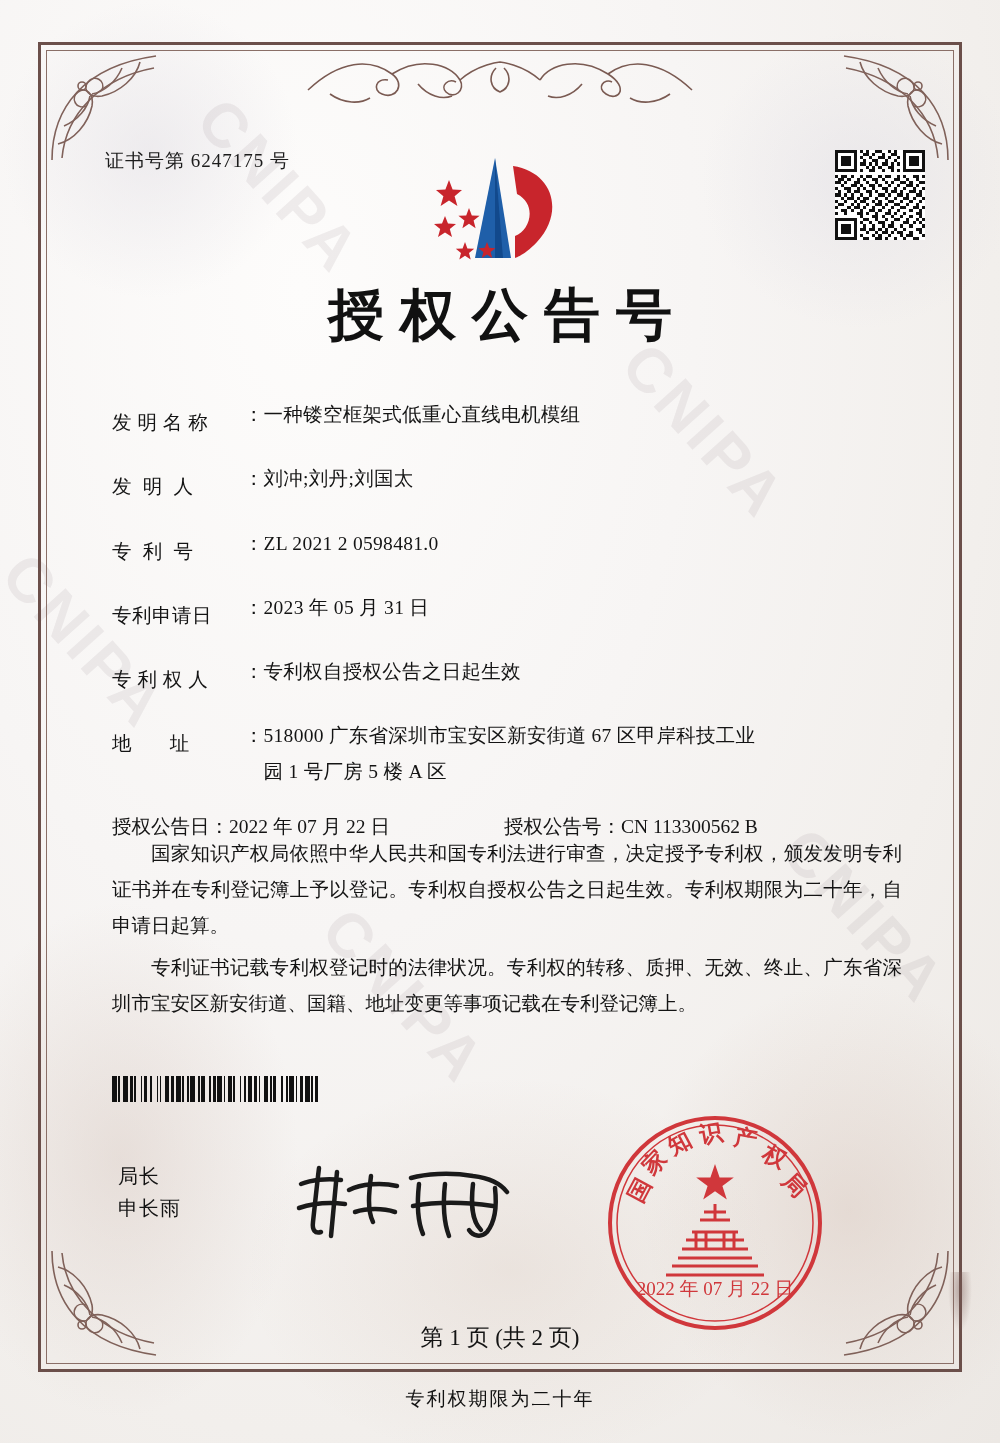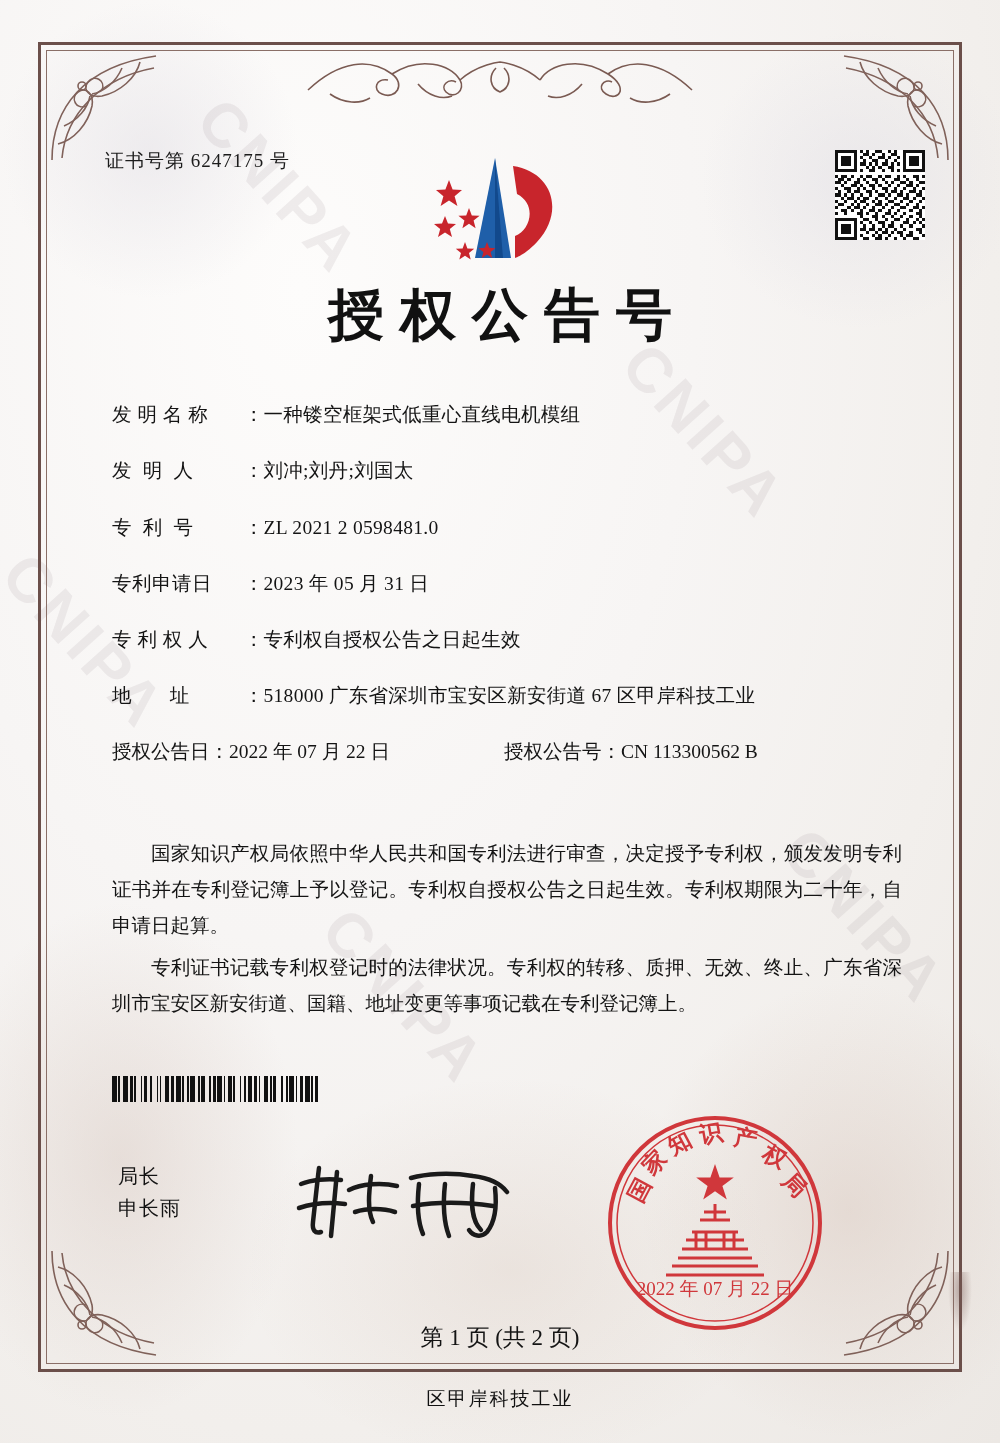--- a/index.html
+++ b/index.html
@@ -140,20 +140,21 @@
     display: flex;
     align-items: flex-start;
     margin-bottom: 27px;
     line-height: 1.5;
   }
   .row .lbl {
     width: 132px;
     flex: 0 0 132px;
     letter-spacing: 0.5px;
     white-space: pre;
+    margin-top: 8px;
   }
   .row .colon { flex: 0 0 14px; }
   .row .val {
     flex: 1;
     letter-spacing: 0.3px;
   }
   .row .val .l2 { display:block; margin-top: 6px; }
 
   .row-split { display: flex; align-items: flex-start; margin-bottom: 26px; }
   .row-split .seg { display: flex; align-items: baseline; }
@@ -604,20 +605,21 @@
       <span class="lbl">专 利 权 人</span>
       <span class="colon">：</span>
       <span class="val">专利权自授权公告之日起生效</span>
     </div>
 
     <div class="row">
       <span class="lbl">地       址</span>
       <span class="colon">：</span>
       <span class="val">
         <span>518000 广东省深圳市宝安区新安街道 67 区甲岸科技工业</span>
+        <span class="l2">园 1 号厂房 5 楼 A 区</span>
       </span>
     </div>
 
     <div class="row-split">
       <span class="seg seg1">
         <span class="lbl2">授权公告日</span>
         <span class="colon">：</span>
         <span>2022 年 07 月 22 日</span>
       </span>
       <span class="seg">
@@ -775,15 +777,15 @@
       </g>
       <g fill="#d0373b" font-family="Liberation Serif, serif" font-size="19">
         <text x="115" y="187" text-anchor="middle">2022 年 07 月 22 日</text>
       </g>
     </svg>
   </div>
 
   <div class="smudge"></div>
 
   <div class="page-num">第 1 页 (共 2 页)</div>
-  <div class="footer-note">区甲岸科技工业</div>
+  <div class="footer-note">专利权期限为二十年</div>
 
 </div>
 
 </body></html>

